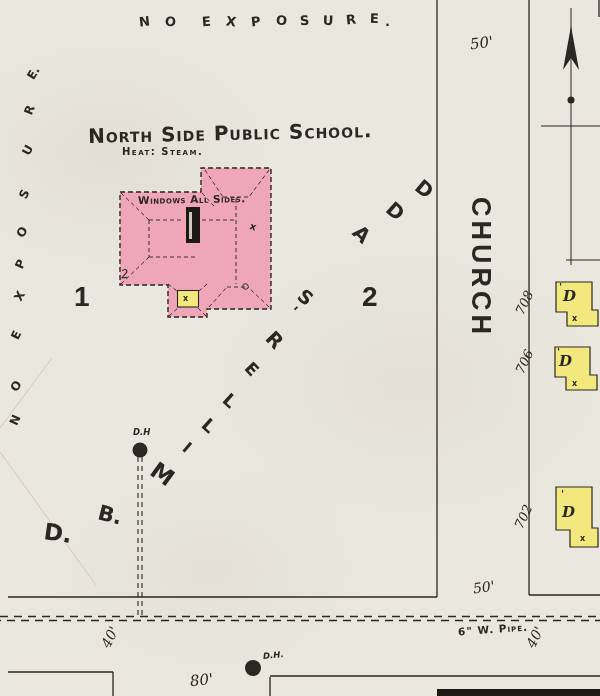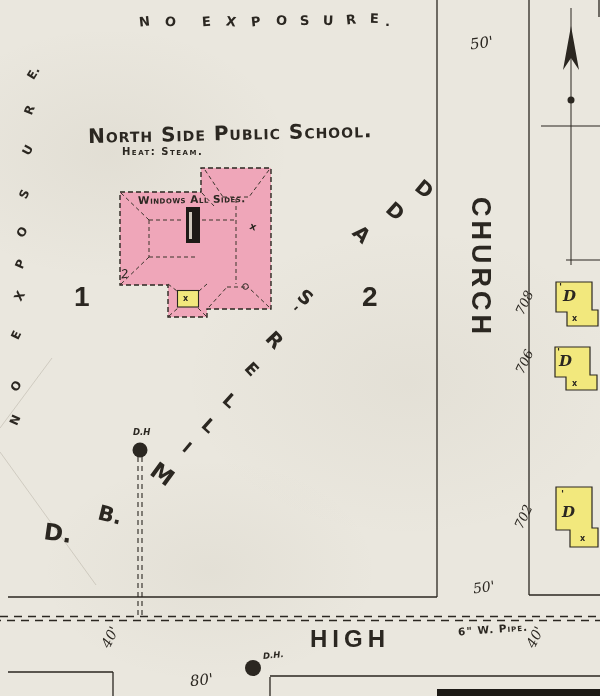--- a/index.html
+++ b/index.html
@@ -139,21 +139,20 @@
   <div class="t heat sc" style="left:122px;top:146px;">Heat: Steam.</div>
   <div class="t winnote sc" style="left:138px;top:193px;">Windows All Sides.</div>
   <div class="t story" style="left:121px;top:267px;">2</div>
   <div class="t roofx" style="left:250px;top:221px;">x</div>
   <div class="t xmark" style="left:183px;top:294px;">x</div>
 
   <div class="t lotnum" style="left:74px;top:281px;">1</div>
   <div class="t lotnum" style="left:362px;top:281px;">2</div>
 
   <div class="t church" style="left:417px;top:242px;">CHURCH</div>
-  <div class="t high" style="left:310px;top:625px;">HIGH</div>
   <div class="t pipe sc" style="left:458px;top:623px;">6" W. Pipe.</div>
 
   <div class="t dim" style="left:470px;top:34px;transform:rotate(-8deg);font-size:15px;">50'</div>
   <div class="t dim" style="left:473px;top:579px;transform:rotate(-8deg);">50'</div>
   <div class="t dim rot60" style="left:99px;top:629px;">40'</div>
   <div class="t dim rot60" style="left:524px;top:629px;">40'</div>
   <div class="t dim" style="left:190px;top:671px;transform:rotate(-6deg);font-size:15px;">80'</div>
 
   <div class="t hnum" style="left:512px;top:295px;">708</div>
   <div class="t hnum" style="left:512px;top:354px;">706</div>

